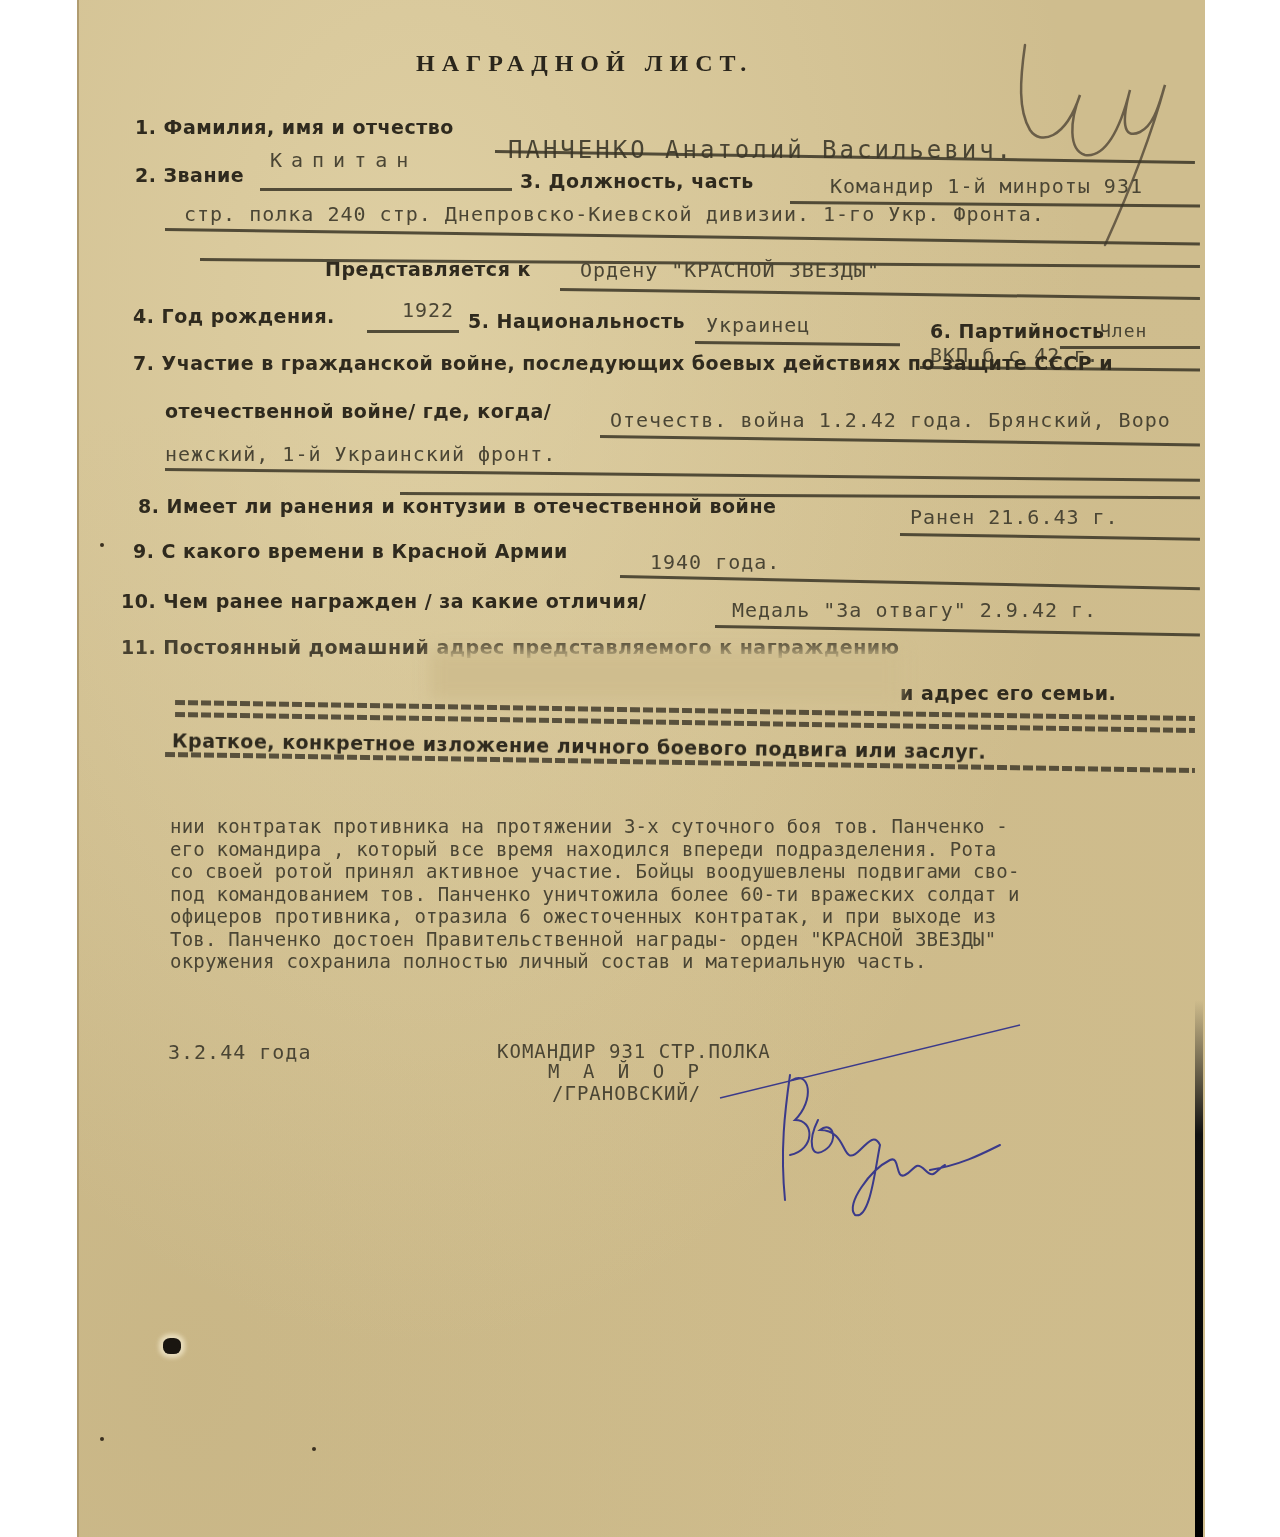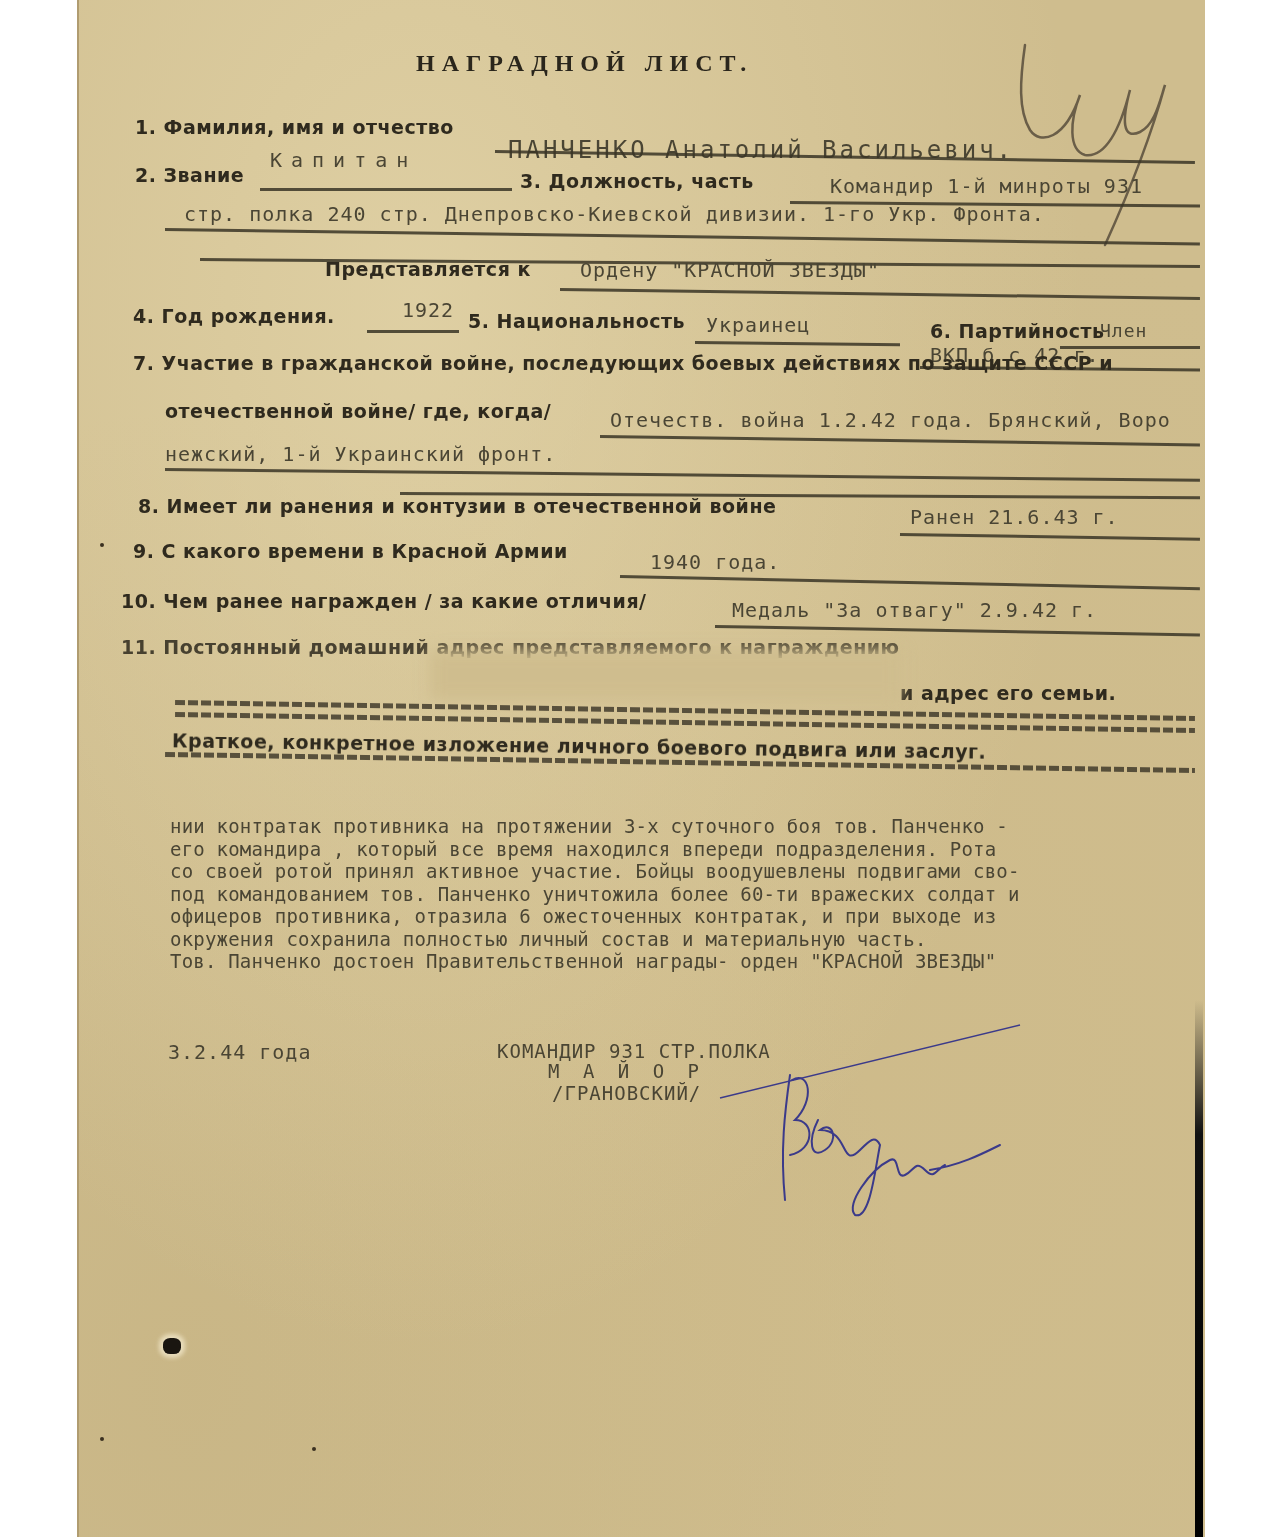--- a/index.html
+++ b/index.html
@@ -102,22 +102,22 @@
 <div class="dashed" style="left:175px; top:720px; width:1020px; transform:rotate(0.9deg);"></div>
 <div class="t label" style="left:172px; top:735px; transform:rotate(0.8deg);">Краткое, конкретное изложение личного боевого подвига или заслуг.</div>
 <div class="dashed" style="left:165px; top:760px; width:1030px; transform:rotate(0.9deg);"></div>
 
 <div class="t body-text" style="left:170px; top:815px;">
   <div>нии контратак противника на протяжении 3-х суточного боя тов. Панченко -</div>
   <div>его командира , который все время находился впереди подразделения. Рота</div>
   <div>со своей ротой принял активное участие. Бойцы воодушевлены подвигами сво-</div>
   <div>под командованием тов. Панченко уничтожила более 60-ти вражеских солдат и</div>
   <div>офицеров противника, отразила 6 ожесточенных контратак, и при выходе из</div>
+  <div>Тов. Панченко достоен Правительственной награды- орден "КРАСНОЙ ЗВЕЗДЫ"</div>
   <div>окружения сохранила полностью личный состав и материальную часть.</div>
-  <div>Тов. Панченко достоен Правительственной награды- орден "КРАСНОЙ ЗВЕЗДЫ"</div>
 </div>
 
 <div class="t typed" style="left:168px; top:1040px;">3.2.44 года</div>
 
 <div class="t typed" style="left:497px; top:1040px; font-size:19px;">КОМАНДИР 931 СТР.ПОЛКА</div>
 <div class="t typed" style="left:548px; top:1060px; font-size:19px; letter-spacing:6px;">М А Й О Р</div>
 <div class="t typed" style="left:552px; top:1082px; font-size:19px;">/ГРАНОВСКИЙ/</div>
 
 <svg class="pencil" style="left:700px; top:1020px;" width="330" height="220" viewBox="0 0 330 220">
   <path d="M20 78 L 320 5" fill="none" stroke="#3b3a8a" stroke-width="1.6"></path>

